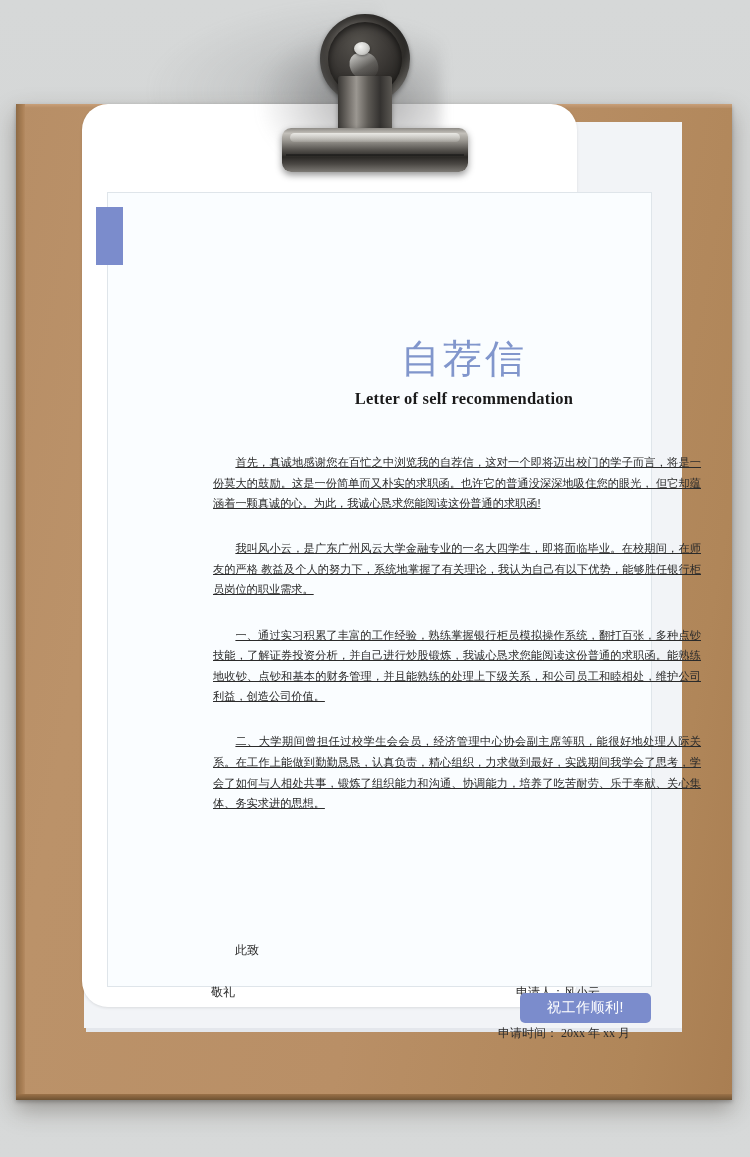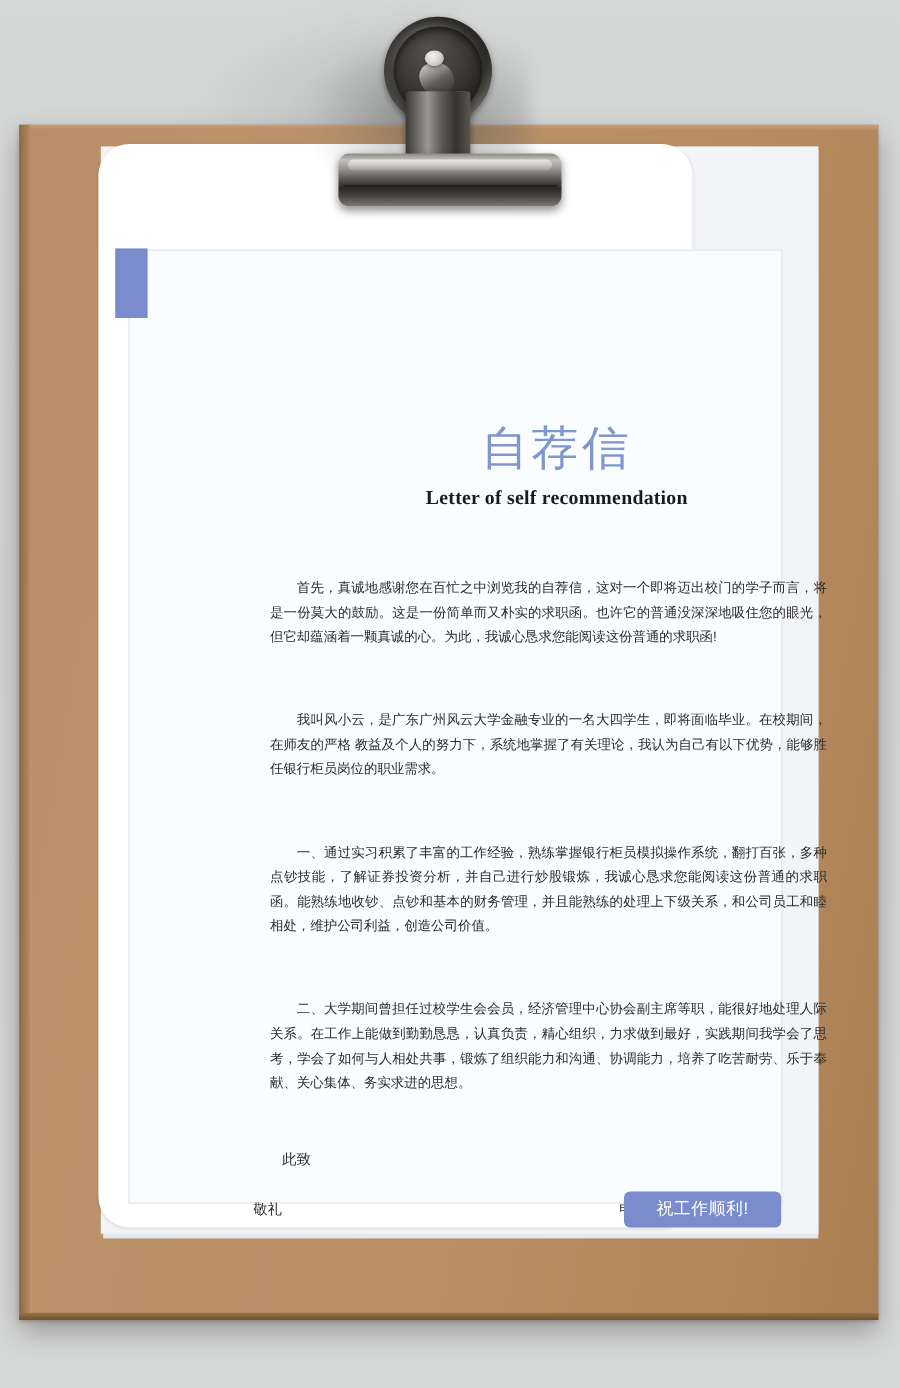--- a/index.html
+++ b/index.html
@@ -68,21 +68,21 @@
   }
   .paper-stack-a {
     position: absolute;
     left: 84px; top: 122px;
     width: 598px; height: 906px;
     background: #f2f4f7;
   }
   .paper {
     position: absolute;
     left: 82px;
-    top: 120px;
+    top: 104px;
     width: 495px;
     height: 903px;
     background: #ffffff;
     box-shadow: 0 1px 3px rgba(0,0,0,0.10);
     border-radius: 26px;
   }
 
   
   .content-box {
     position: absolute;
@@ -146,22 +146,23 @@
     text-justify: inter-ideograph;
   }
   .salutation {
     margin: 0 0 0 0;
   }
   .greeting {
     margin: 0;
     text-indent: 2em;
   }
   .para {
-    margin: 14px;
+    margin: 2px;
     text-indent: 2em;
+    text-decoration: underline;
   }
   .para-gap {
     height: 20.5px;
   }
 
   
   .closing {
     position: absolute;
     left: 129px;
     top: 836px;
@@ -341,20 +342,21 @@
     <p class="para">二、大学期间曾担任过校学生会会员，经济管理中心协会副主席等职，能很好地处理人际关系。在工作上能做到勤勤恳恳，认真负责，精心组织，力求做到最好，实践期间我学会了思考，学会了如何与人相处共事，锻炼了组织能力和沟通、协调能力，培养了吃苦耐劳、乐于奉献、关心集体、务实求进的思想。</p>
     <div class="para-gap"></div>
   </div>
 
   <div class="closing">
     <p class="closing-cizhi">此致</p>
     <div class="closing-row">
       <p class="closing-jingli">敬礼</p>
       <div class="sign-col">
         <p class="sign-line sign-indent">申请人：风小云</p>
+        <p class="sign-line">申请时间：  20xx 年 xx 月</p>
       </div>
     </div>
   </div>
 
 </div>
 
 <div class="accent-bar"></div>
 
 <div class="bottom-banner">祝工作顺利!</div>
 

